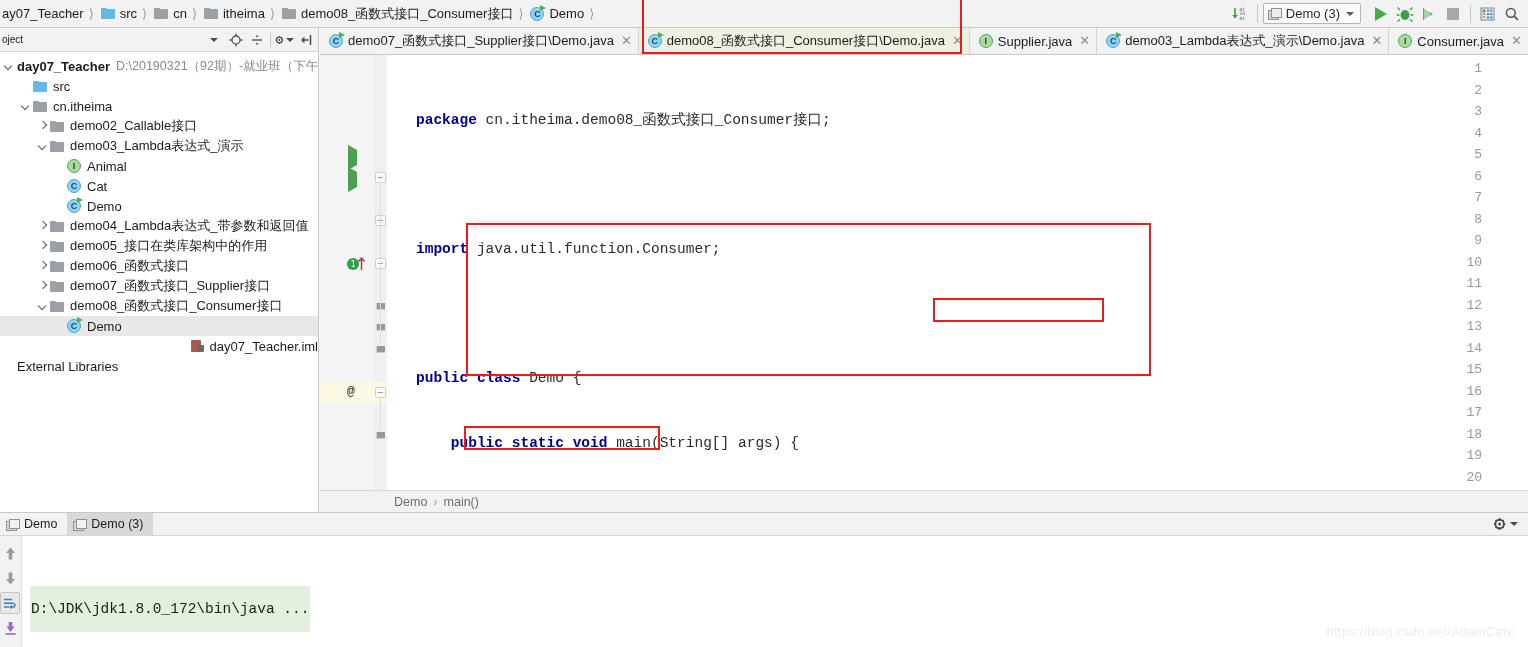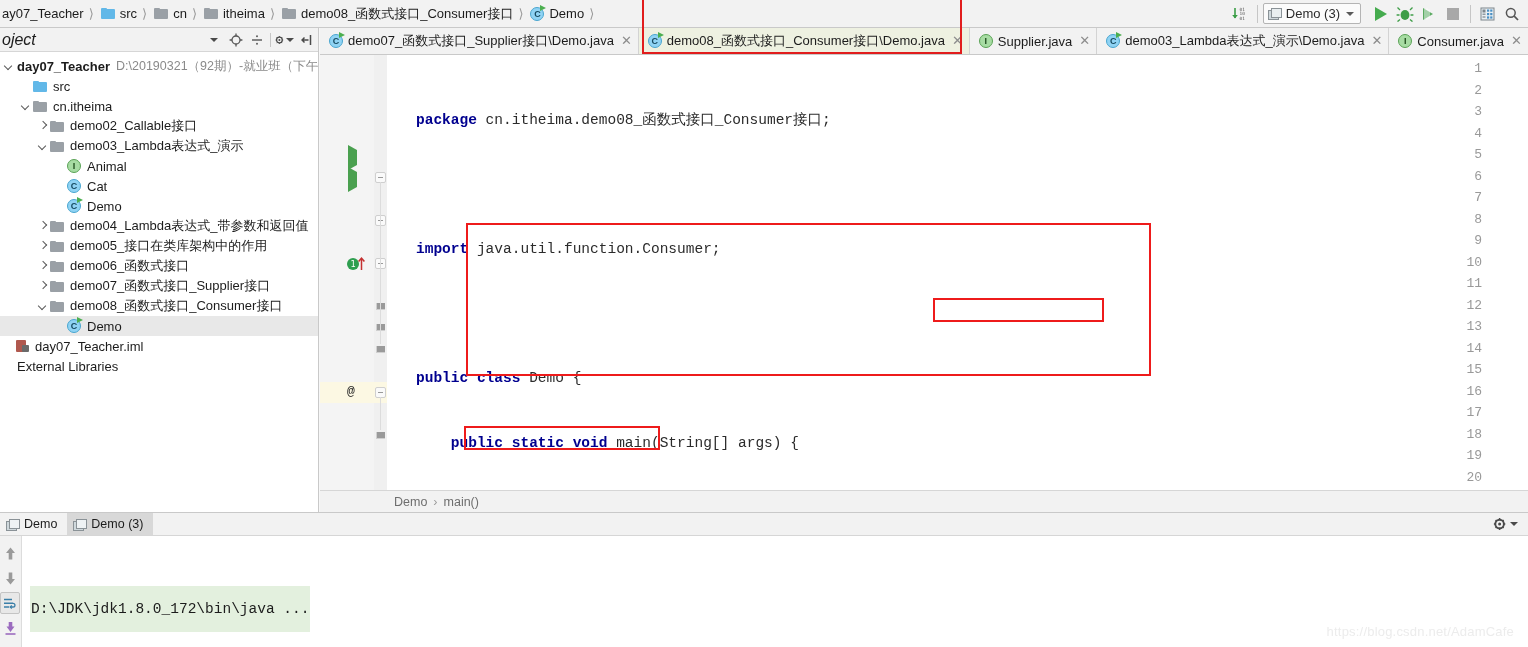--- a/index.html
+++ b/index.html
@@ -71,21 +71,21 @@
   .caret { width:0;height:0;border-left:4px solid transparent;border-right:4px solid transparent;border-top:4px solid #5a5a5a; margin-left:6px; }
   .tri-run { width:0;height:0;border-left:12px solid #45ab4e; border-top:7px solid transparent; border-bottom:7px solid transparent; }
   .stop-sq { width:12px;height:12px;background:#a8a8a8; }
 
   
   .sidebar { position:absolute; left:0; top:28px; width:319px; height:484px; background:#ffffff; border-right:1px solid #c9c9c9; }
   .side-head {
     height:24px; background:#f2f2f2; border-bottom:1px solid #d6d6d6;
     display:flex; align-items:center; padding-left:2px;
   }
-  .side-title { font-size:16px; color:#1c1c1c;font-style:italic; }
+  .side-title { font-size:10px; color:#1c1c1c; }
   .side-caret { width:0;height:0;border-left:4px solid transparent;border-right:4px solid transparent;border-top:4px solid #4a4a4a; margin-left:auto; margin-right:8px;}
   .side-tools { display:flex; align-items:center; padding-right:3px; gap:2px; }
   .st-btn { width:19px;height:19px; display:flex;align-items:center;justify-content:center; }
 
   .tree { padding-top:4px; font-size:13px; color:#1c1c1c; overflow:hidden; height:455px; }
   .trow { display:flex; align-items:center; height:20px; white-space:nowrap; padding-left:2px; }
   .trow.sel { background:#e8e8e8; }
   .arrow { width:13px; height:13px; flex:none; position:relative; margin-right:1px; }
   .arrow.right::after {
     content:""; position:absolute; left:4px; top:2.5px; width:5px; height:5px;
@@ -386,21 +386,21 @@
         <div class="trow" style="padding-left: 36px;">
           <span class="arrow down"></span>
           <span class="ic folder-ic"></span>
           <span class="tlabel">demo08_函数式接口_Consumer接口</span>
         </div>
         <div class="trow sel" style="padding-left: 53px;">
           <span class="arrow"></span>
           <span class="ic cls-ic run">C</span>
           <span class="tlabel">Demo</span>
         </div>
-        <div class="trow" style="padding-left: 2px;">
+        <div class="trow" style="padding-left: 2px; justify-content: flex-end;">
           <span class="arrow"></span>
           <span class="ic iml-ic"></span>
           <span class="tlabel">day07_Teacher.iml</span>
         </div>
         <div class="trow" style="padding-left: 2px;">
           <span class="arrow"></span>
           <span class="tlabel">External Libraries</span>
         </div>
       </div>
   </div>

